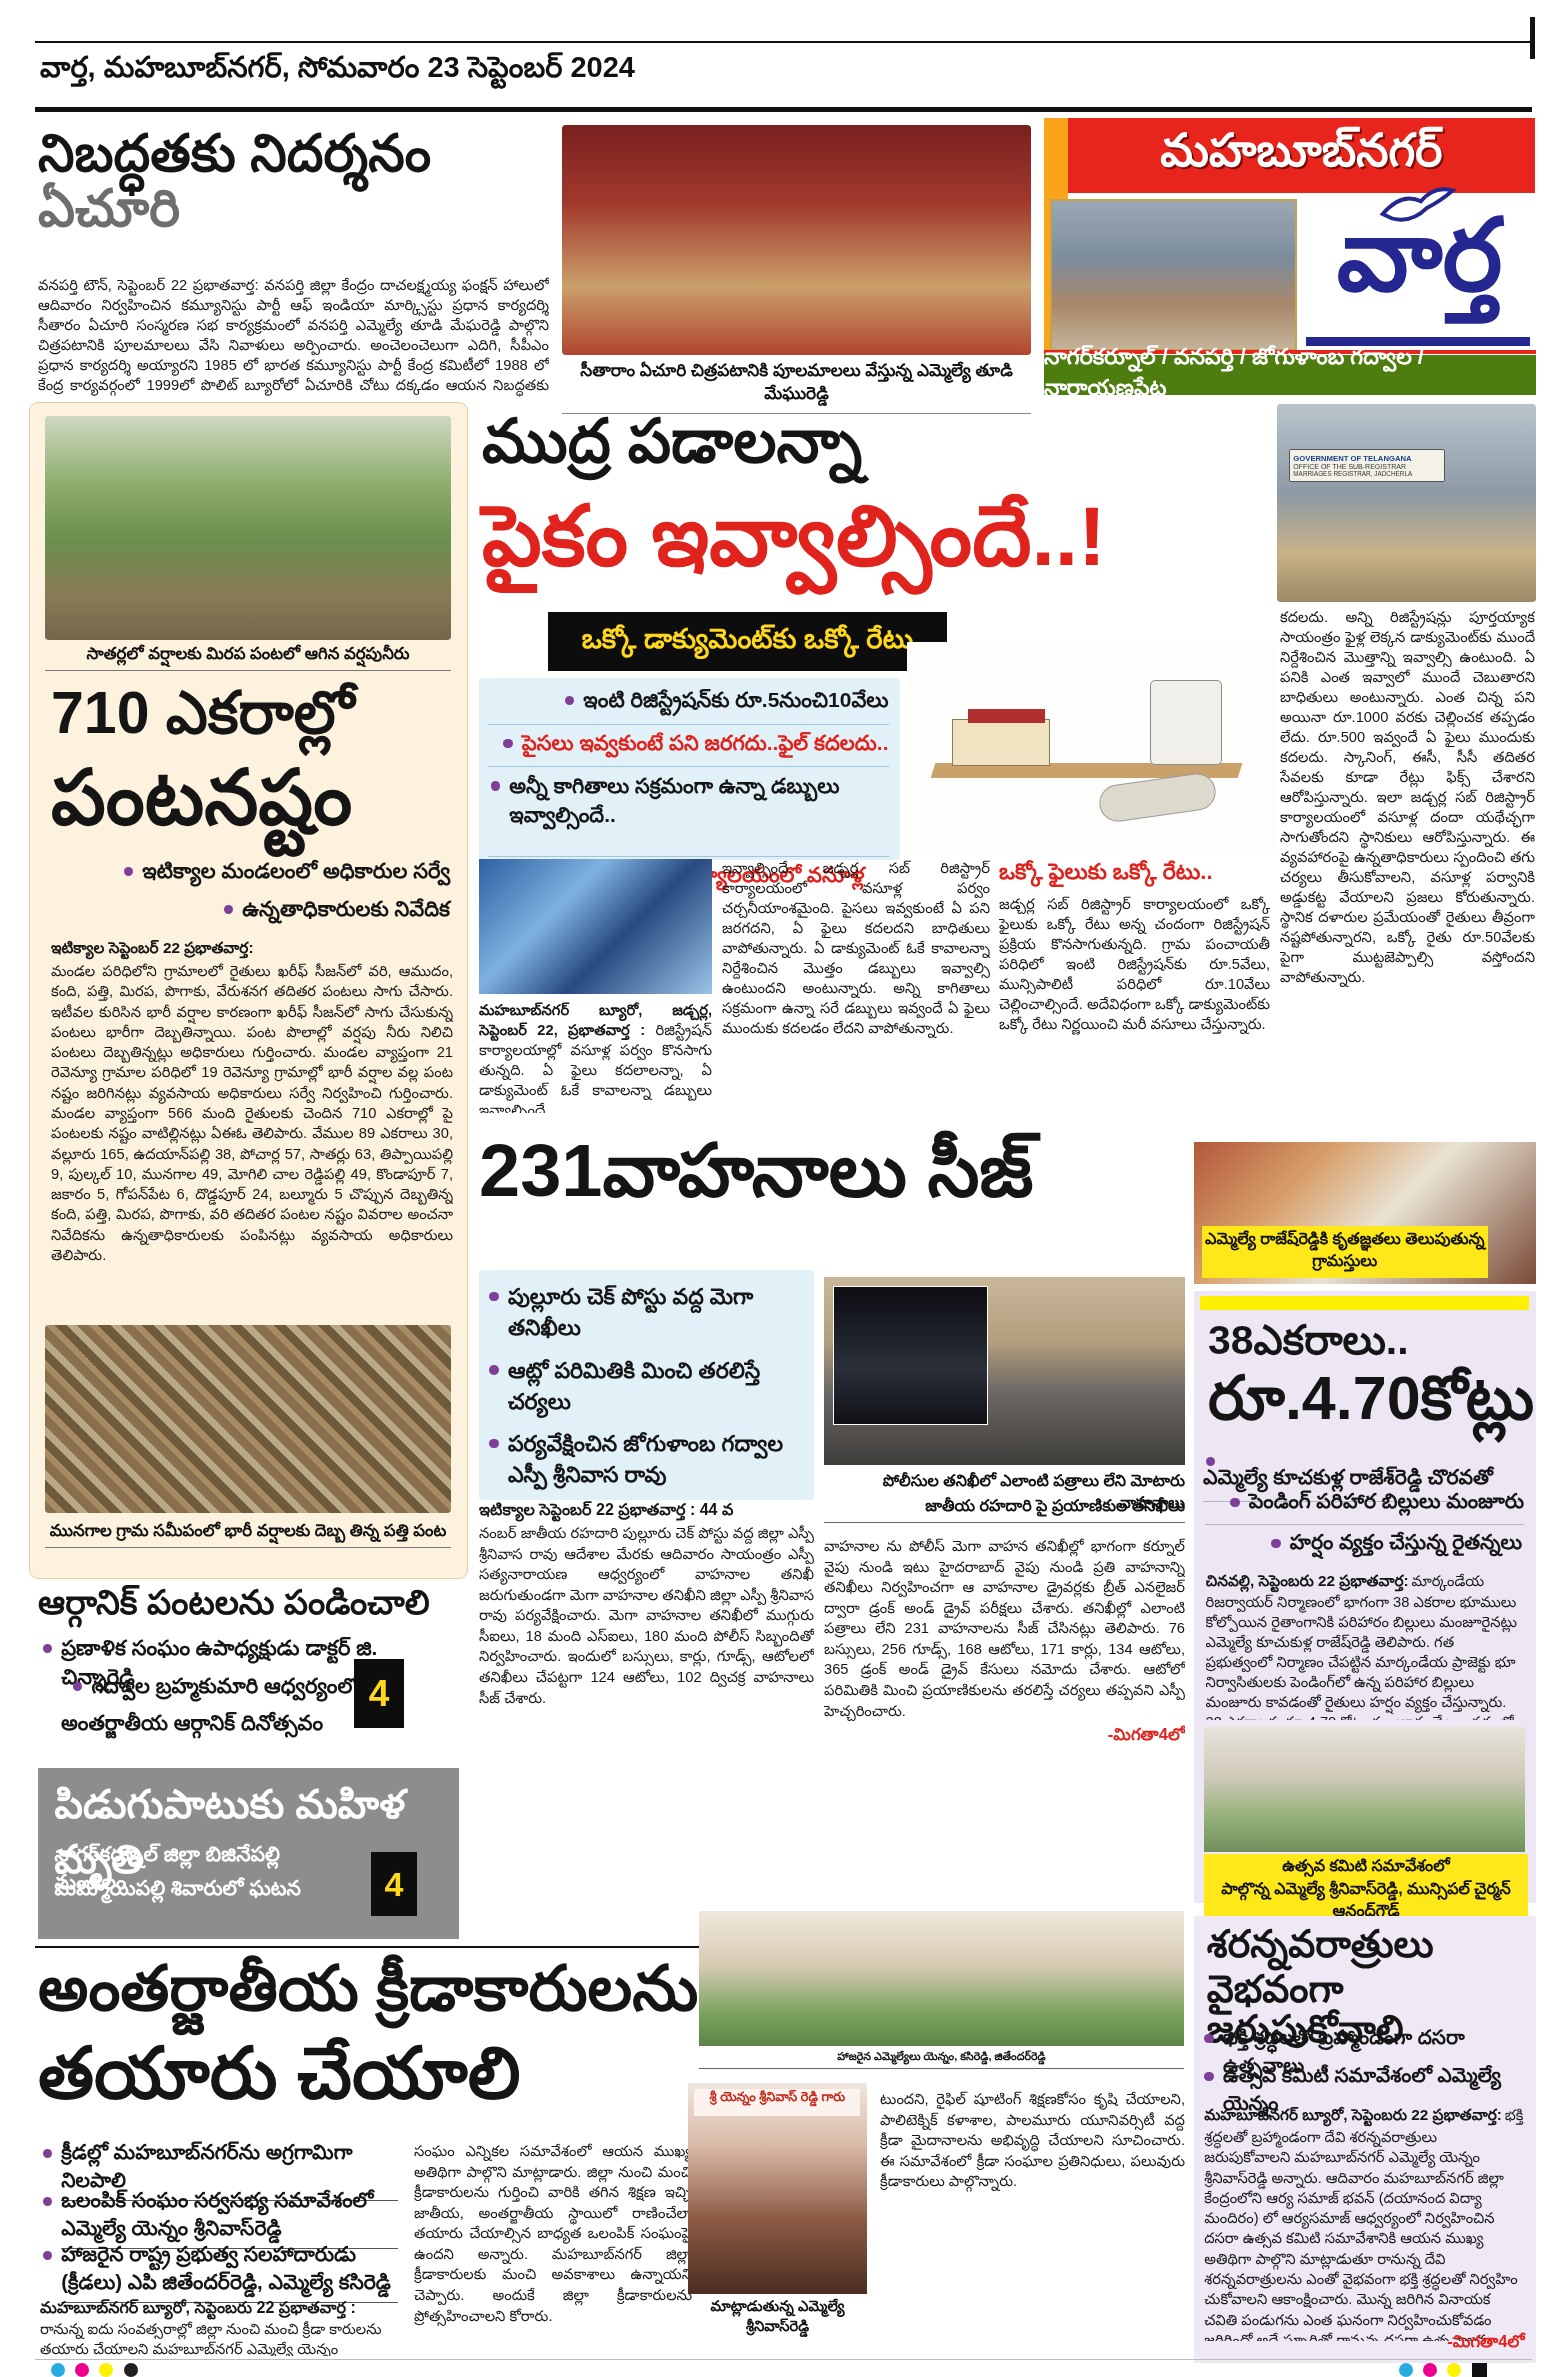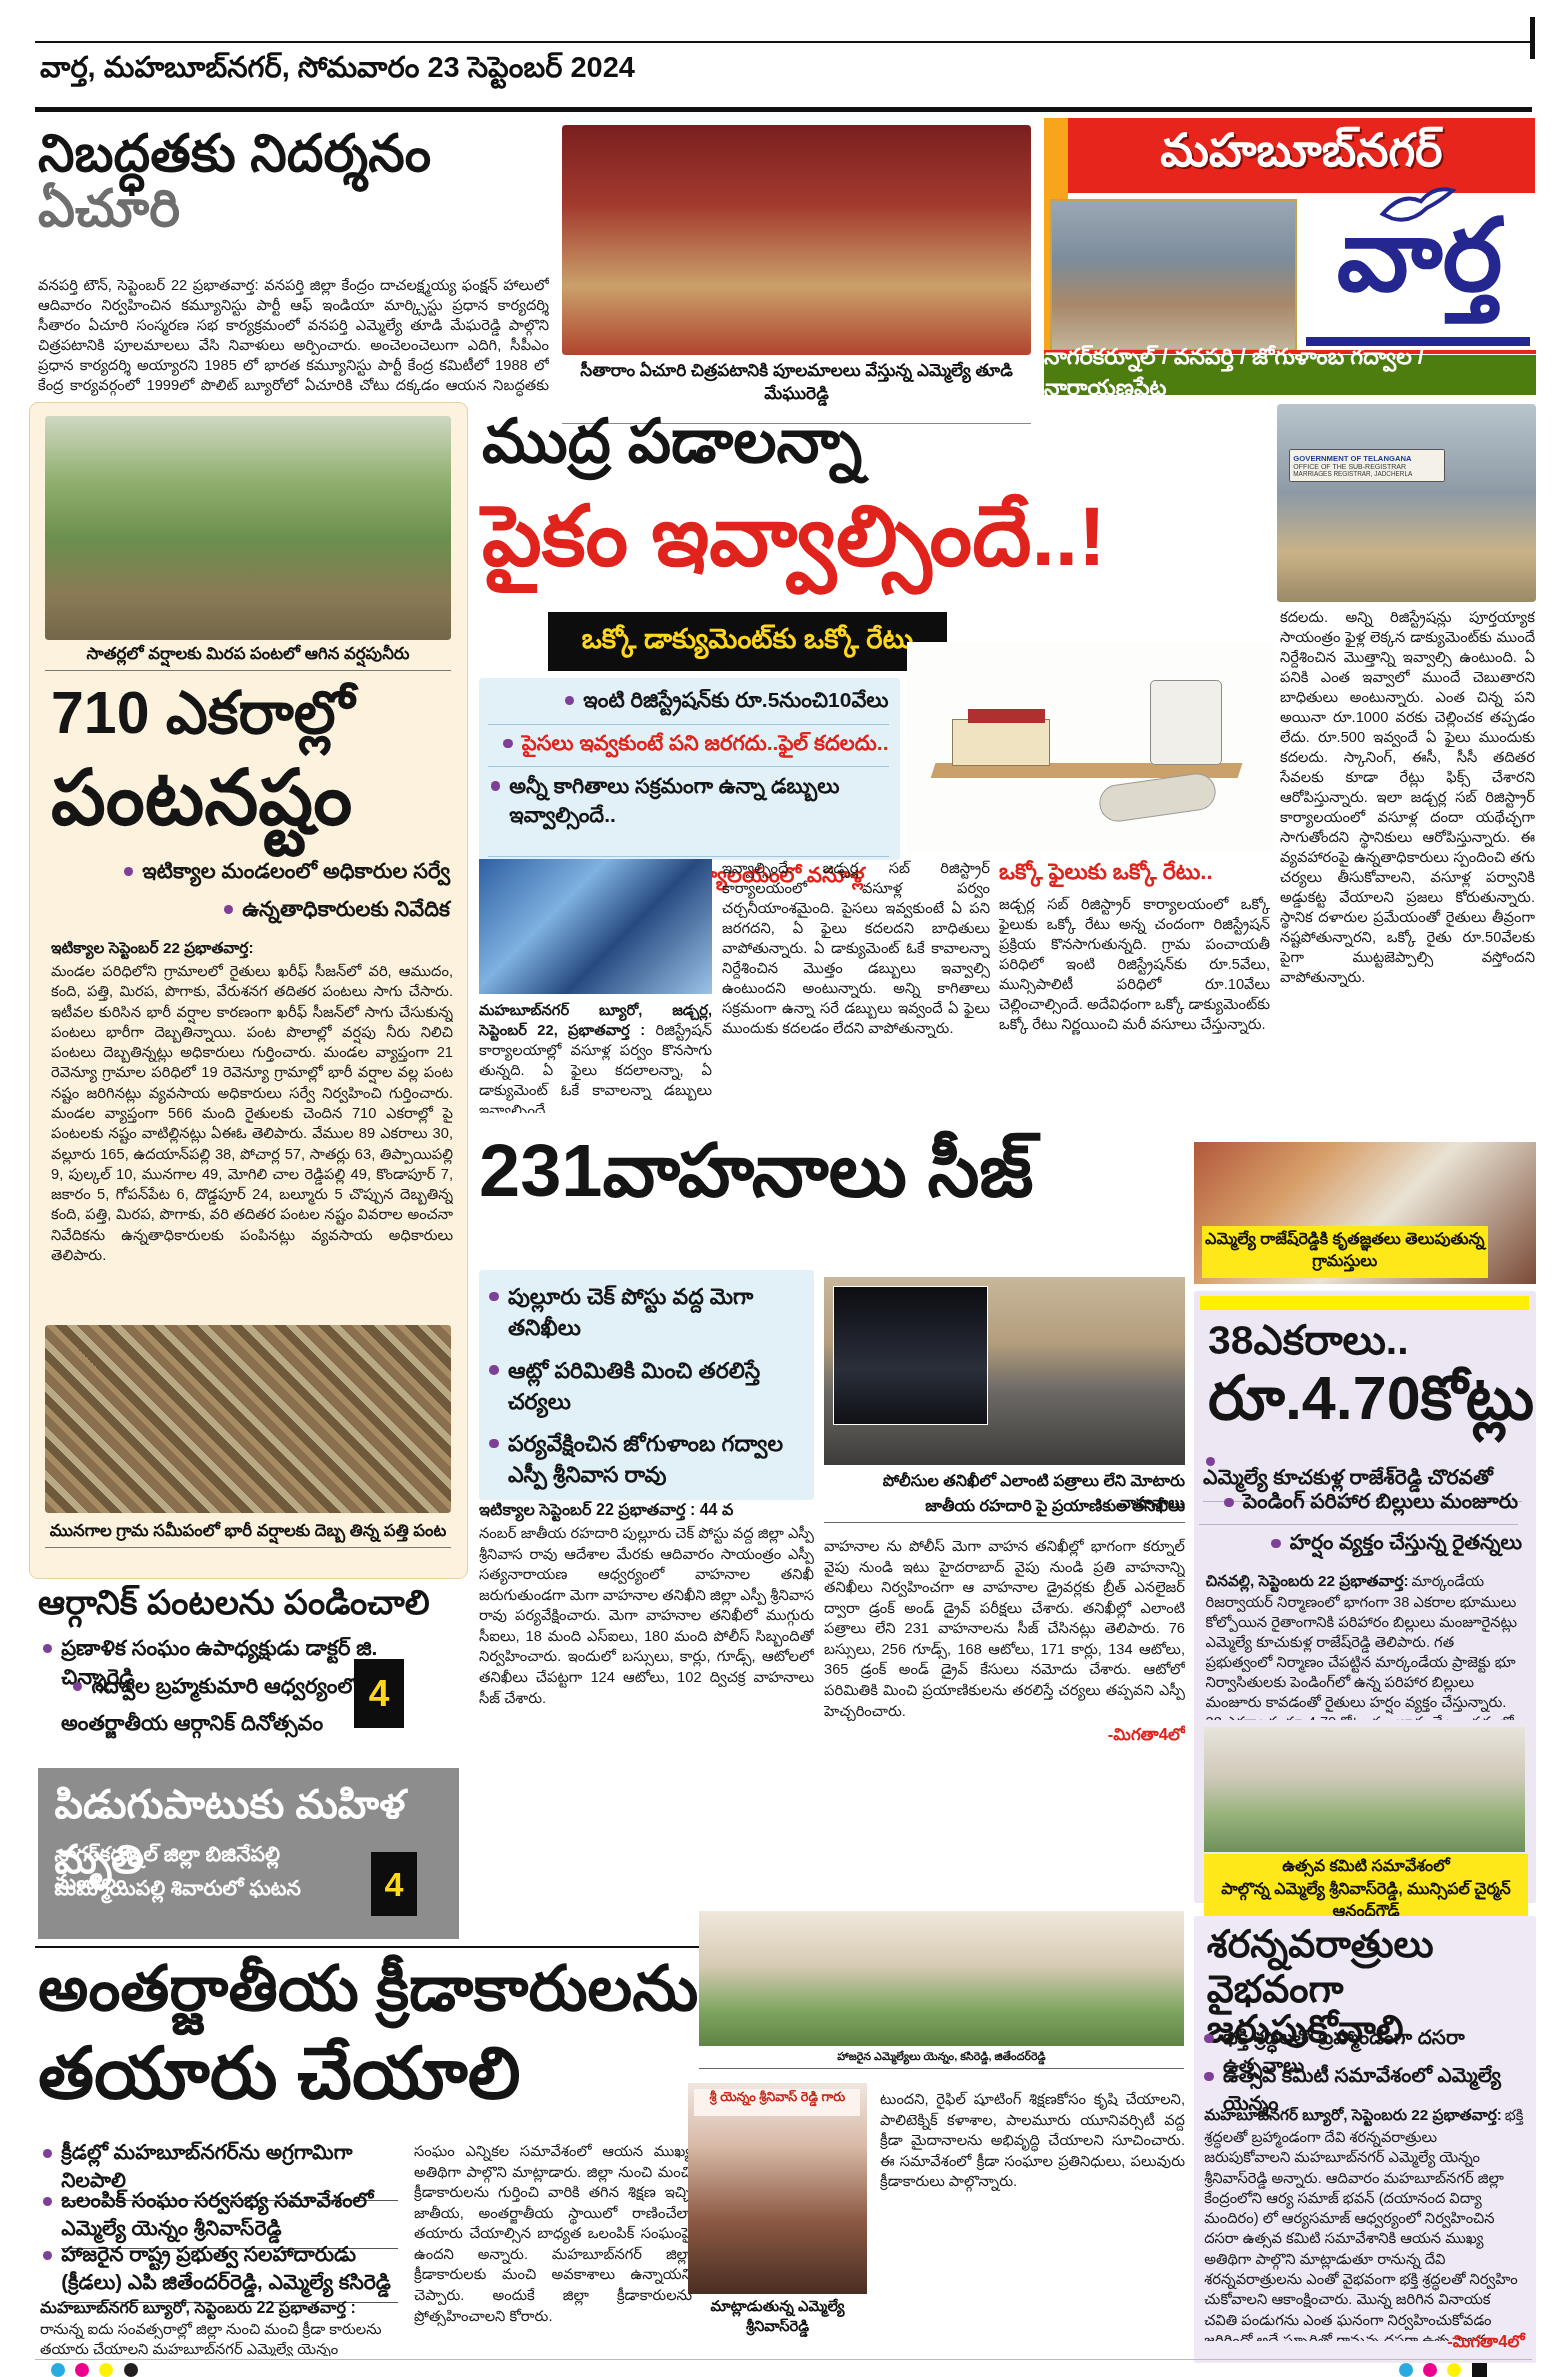--- a/index.html
+++ b/index.html
@@ -31,21 +31,21 @@
   <div class="rule" style="left:35px;top:107px;width:1497px;height:4.5px;"></div>
   <div class="abs" style="left:1530px;top:16.6px;width:4.5px;height:42px;background:#111;"></div>
 
   <div class="abs hl" style="left:38px;top:126px;width:511px;font-size:52px;">
     <span>నిబద్ధతకు నిదర్శనం</span>
     <span style="color:#6e6e6e;">ఏచూరి</span>
   </div>
   <div class="abs txt" style="left:38px;top:276px;width:511px;height:121px;font-size:14.7px;line-height:1.36;">వనపర్తి టౌన్, సెప్టెంబర్ 22 ప్రభాతవార్త: వనపర్తి జిల్లా కేంద్రం దాచలక్ష్మయ్య ఫంక్షన్ హాలులో ఆదివారం నిర్వహించిన కమ్యూనిస్టు పార్టీ ఆఫ్ ఇండియా మార్క్సిస్టు ప్రధాన కార్యదర్శి సీతారం ఏచూరి సంస్మరణ సభ కార్యక్రమంలో వనపర్తి ఎమ్మెల్యే తూడి మేఘరెడ్డి పాల్గొని చిత్రపటానికి పూలమాలలు వేసి నివాళులు అర్పించారు. అంచెలంచెలుగా ఎదిగి, సీపీఎం ప్రధాన కార్యదర్శి అయ్యారని 1985 లో భారత కమ్యూనిస్టు పార్టీ కేంద్ర కమిటీలో 1988 లో కేంద్ర కార్యవర్గంలో 1999లో పొలిట్ బ్యూరోలో ఏచూరికి చోటు దక్కడం ఆయన నిబద్ధతకు నిదర్శనని పేర్కొన్నారు. కార్యక్రమంలో సిపిఎం పార్టీ నాయకులు కార్యకర్తలు తదితరులు పాల్గొన్నారు.</div>
 
   <div class="ph" style="left:562px;top:125px;width:469px;height:230px;background:linear-gradient(180deg,#7a1f1f 0%,#a33b2e 35%,#caa06b 70%,#b0452e 100%);"></div>
-  <div class="abs cap" style="left:562px;top:361px;width:469px;font-size:17px;text-align:center;border-bottom:1.3px solid #888;padding-bottom:16px;">సీతారాం ఏచూరి చిత్రపటానికి పూలమాలలు వేస్తున్న ఎమ్మెల్యే తూడి మేఘురెడ్డి</div>
+  <div class="abs cap" style="left:562px;top:361px;width:469px;font-size:17px;text-align:center;border-bottom:1.3px solid #888;padding-bottom:6px;">సీతారాం ఏచూరి చిత్రపటానికి పూలమాలలు వేస్తున్న ఎమ్మెల్యే తూడి మేఘురెడ్డి</div>
 
   <div class="abs" style="left:1044px;top:118px;width:24px;height:239px;background:#f9a51b;"></div>
   <div class="abs" style="left:1068px;top:118px;width:467px;height:75px;background:#e8251d;display:flex;align-items:center;justify-content:center;">
     <span style="color:#fff;font-weight:900;font-size:46px;text-shadow:1.9px 1.9px 0 #7a0d08;">మహబూబ్‌నగర్</span>
   </div>
   <div class="ph" style="left:1050px;top:199px;width:243px;height:148px;border:2.6px solid #c8a24a;border-radius:0;background:linear-gradient(180deg,#9aa7b5 0%,#7d8c9b 40%,#a9886a 70%,#c2b49a 100%);"></div>
   <div class="abs" style="left:1303px;top:192px;width:233px;height:153px;display:flex;align-items:center;justify-content:center;">
     <span style="font-weight:900;font-size:101px;color:#23278f;">వార్త</span>
   </div>
   <svg class="abs" style="left:1373px;top:179px;" width="83" height="51" viewBox="0 0 130 80">
@@ -164,21 +164,21 @@
     <div class="ycap" style="position:absolute;left:7.7px;bottom:6.4px;width:281px;font-size:16px;padding:3.8px 2.6px;">ఎమ్మెల్యే రాజేష్‌రెడ్డికి కృతజ్ఞతలు తెలుపుతున్న గ్రామస్తులు</div>
   </div>
   <div class="abs lav" style="left:1194px;top:1291px;width:342px;height:612px;">
     <div style="position:absolute;left:6.4px;top:5.1px;width:329px;height:14px;background:#ffef00;"></div>
     <div class="hl" style="position:absolute;left:14px;top:28px;font-size:41px;">38ఎకరాలు..</div>
     <div class="hl" style="position:absolute;left:14px;top:75px;font-size:61px;">రూ.4.70కోట్లు</div>
     <div class="bul" style="position:absolute;left:9px;top:158px;width:319px;font-size:20.4px;border-bottom:1.3px solid #b9b2c4;padding-bottom:6.4px;flex-direction:column;">
       <span class="dot"></span>
       <span>ఎమ్మెల్యే కూచకుళ్ల రాజేశ్‌రెడ్డి చొరవతో</span>
     </div>
-    <div class="bul" style="position:absolute;left:5px;top:199px;width:319px;font-size:20.4px;border-bottom:1.3px solid #b9b2c4;padding-bottom:6.4px;">
+    <div class="bul" style="position:absolute;left:11px;top:199px;width:319px;font-size:20.4px;border-bottom:1.3px solid #b9b2c4;padding-bottom:6.4px;">
       <span class="dot"></span>
       <span>పెండింగ్ పరిహార బిల్లులు మంజూరు</span>
     </div>
     <div class="bul" style="position:absolute;left:9px;top:240px;width:319px;font-size:20.4px;">
       <span class="dot"></span>
       <span>హర్షం వ్యక్తం చేస్తున్న రైతన్నలు</span>
     </div>
     <div class="abs" style="left:11.5px;top:281px;width:319px;height:148px;overflow:hidden;">
       <span class="byline" style="font-size:15.3px;">చినవల్లి, సెప్టెంబరు 22 ప్రభాతవార్త:</span>
       <span class="txt" style="font-size:14.7px;line-height:1.36;">మార్కండేయ రిజర్వాయర్ నిర్మాణంలో భాగంగా 38 ఎకరాల భూములు కోల్పోయిన రైతాంగానికి పరిహారం బిల్లులు మంజూరైనట్లు ఎమ్మెల్యే కూచుకుళ్ల రాజేష్‌రెడ్డి తెలిపారు. గత ప్రభుత్వంలో నిర్మాణం చేపట్టిన మార్కండేయ ప్రాజెక్టు భూ నిర్వాసితులకు పెండింగ్‌లో ఉన్న పరిహార బిల్లులు మంజూరు కావడంతో రైతులు హర్షం వ్యక్తం చేస్తున్నారు. 38 ఎకరాలకు రూ.4.70 కోట్లు మంజూరు చేయించడంలో ఎమ్మెల్యే కృషి ఉందని పేర్కొంటూ రైతులు కృతజ్ఞతలు తెలిపారు.</span>

